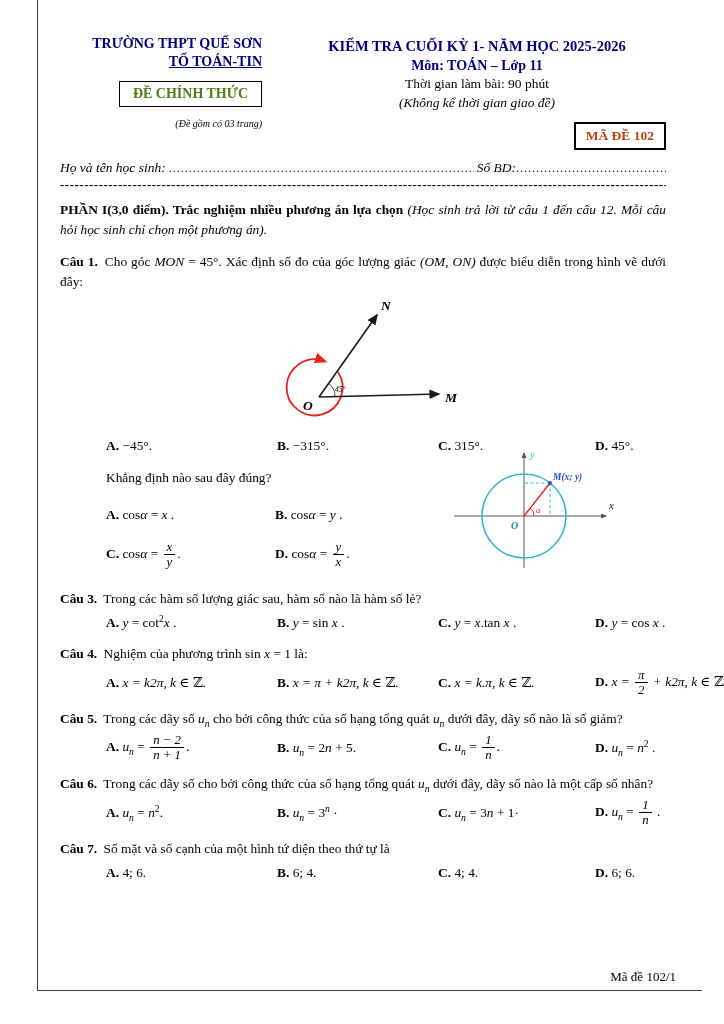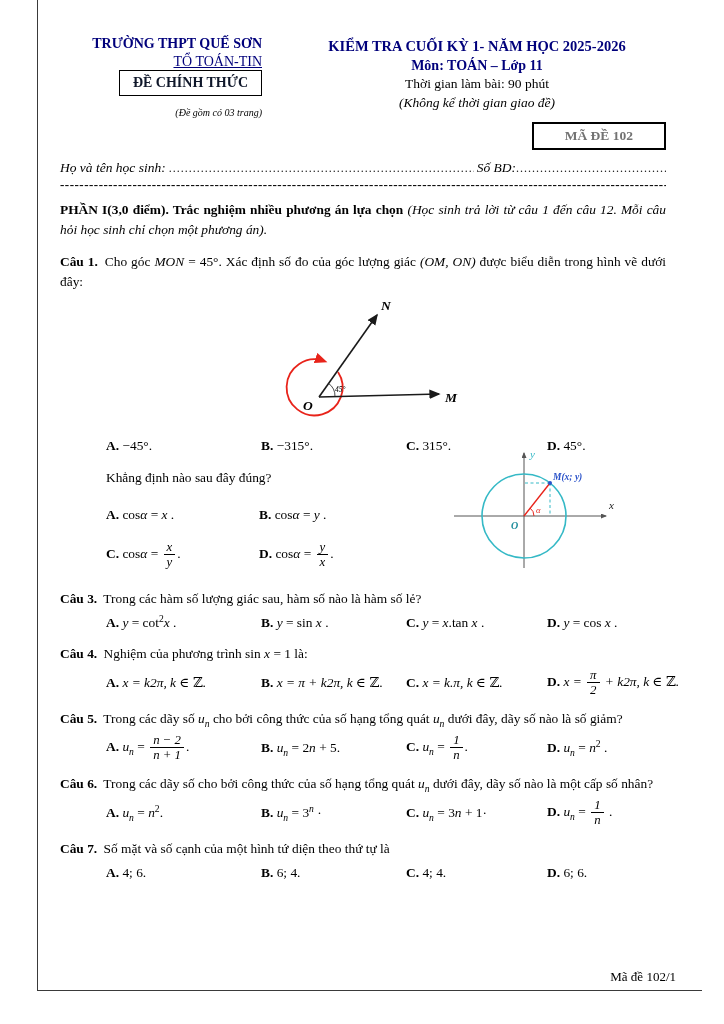--- a/index.html
+++ b/index.html
@@ -7,43 +7,43 @@
     width:724px;height:1024px;background:#fff;position:relative;overflow:hidden;
     font-family:"Liberation Serif","DejaVu Serif",serif;font-size:13.4px;color:#000;
   }
   .it{font-style:italic}
   .bd{font-weight:bold}
   .content{position:absolute;left:60px;right:58px;top:36px}
   
   .hdr{display:flex}
   .hdr-left{width:192px;flex:none;text-align:right;margin-left:10px}
   .school{font-weight:bold;font-size:14px;color:#00007b}
-  .dept{font-weight:normal;font-size:14px;color:#00007b;text-decoration:underline;margin-top:2px}
-  .debox{display:inline-block;border:1.5px solid #000;padding:4px 13px;font-weight:bold;font-size:14px;color:#0f172a;}
+  .dept{font-weight:bold;font-size:14px;color:#00007b;text-decoration:underline;margin-top:2px}
+  .debox{display:inline-block;border:1.5px solid #000;padding:4px 13px;font-weight:bold;font-size:14px;color:#4d7c0f;margin-top:11px}
   .pagesnote{font-style:italic;margin-top:11px;font-size:10px}
   .hdr-right{flex:1;text-align:center;padding-left:26px;line-height:1.38}
   .examtitle{font-weight:bold;font-size:14.5px;color:#00007b}
   .subject{font-weight:bold;font-size:14px;color:#00007b}
   .timeline{font-size:13.5px}
   .timenote{font-style:italic;font-size:13.5px}
   .codewrap{text-align:right;margin-top:9px}
-  .codebox{display:inline-block;border:2px solid #000;padding:3px 31px;font-weight:bold;font-size:13.5px;color:#737373}
+  .codebox{display:inline-block;border:2px solid #000;padding:3px 10px;font-weight:bold;font-size:13.5px;color:#c2410c}
   
   .studentline{display:flex;align-items:center;font-style:italic;margin-top:10px;font-size:13.5px}
   .dots{overflow:hidden;white-space:nowrap;font-style:normal;color:#222;letter-spacing:1px;font-size:12px}
   .grow{flex:1;margin:0 3px}
   .idw{width:150px;flex:none}
   .divider{margin-top:3px;white-space:nowrap;overflow:hidden;font-weight:bold;font-size:13px;line-height:12px;height:14px;letter-spacing:0.5px}
   
   .part1{margin-top:7px;text-align:justify;line-height:1.45}
   
   .q{margin-top:11px;line-height:1.45}
   .q-text{text-align:justify;margin:0}
   .q-label{font-weight:bold;margin-right:3px}
-  .opts{display:grid;padding-left:46px;margin-top:5px;column-gap:5px;align-items:center}
+  .opts{display:grid;padding-left:46px;margin-top:5px;column-gap:21px;align-items:center}
   .cols4{grid-template-columns:150px 140px 136px auto}
   .cols2{grid-template-columns:148px auto;row-gap:16px;margin-top:12px}
   .opt{white-space:nowrap}
   .opt-label{font-weight:bold}
   .frac{display:inline-flex;flex-direction:column;align-items:center;vertical-align:middle;
         font-style:italic;line-height:1.12;margin:0 2px;font-size:12.8px;text-align:center}
   .fnum{border-bottom:1px solid #000;padding:0 3px}
   .fden{padding:0 3px}
   sup,sub{font-size:0.72em;line-height:0}
   

